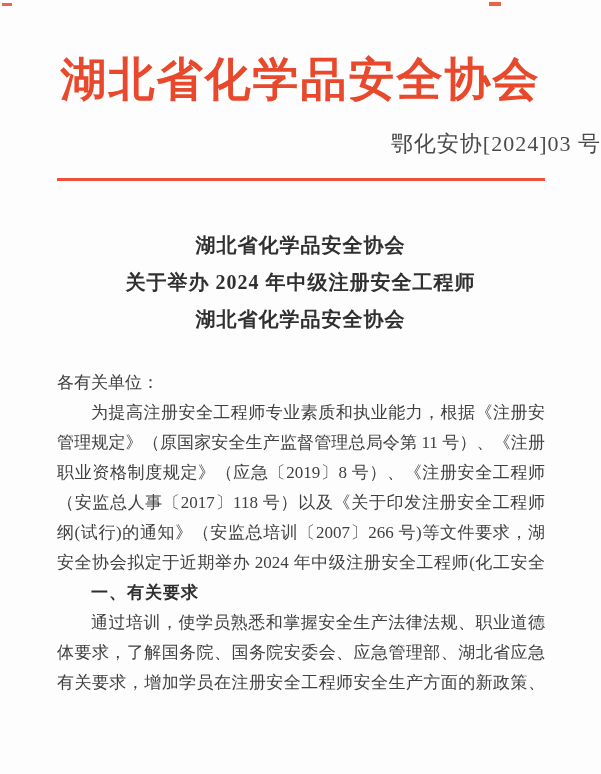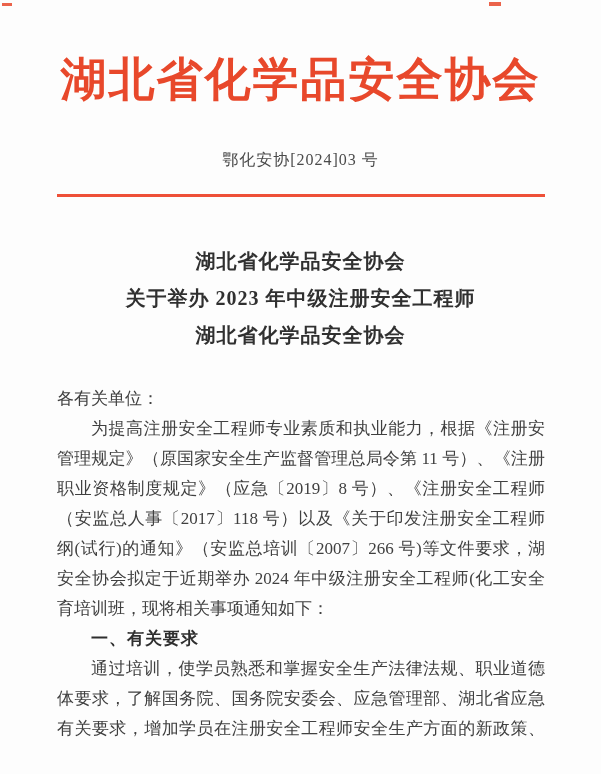--- a/index.html
+++ b/index.html
@@ -26,25 +26,25 @@
     height: 60px;
     line-height: 60px;
     text-align: center;
     font-size: 46px;
     font-weight: bold;
     letter-spacing: 2px;
     color: #e8482b;
     white-space: nowrap;
   }
   .doc-number {
-    margin-top: 37px;
+    margin-top: 21px;
     height: 26px;
     line-height: 26px;
-    text-align: center;
-    font-size: 16px;
+    text-align: right;
+    font-size: 22px;
     letter-spacing: 1px;
     color: #4a4a4a;
   }
   .red-rule {
     width: 488px;
     height: 3px;
     margin: 21px auto 0 auto;
     background: #ee5038;
   }
   .doc-title {
@@ -93,34 +93,33 @@
   <div class="corner-mark right"></div>
 
   <div class="org-header">湖北省化学品安全协会</div>
 
   <div class="doc-number">鄂化安协[2024]03 号</div>
 
   <div class="red-rule"></div>
 
   <div class="doc-title">
     <div class="t-line">湖北省化学品安全协会</div>
-    <div class="t-line">关于举办 2023 年中级注册安全工程师</div>
+    <div class="t-line">关于举办 2024 年中级注册安全工程师</div>
     <div class="t-line">湖北省化学品安全协会</div>
   </div>
 
   <div class="content">
     <div class="line">各有关单位：</div>
 
     <div class="line j ind">为提高注册安全工程师专业素质和执业能力，根据《注册安全工程师</div>
     <div class="line j">管理规定》（原国家安全生产监督管理总局令第 11 号）、《注册安全工程师</div>
     <div class="line j">职业资格制度规定》（应急〔2019〕8 号）、《注册安全工程师分类管理办法》</div>
     <div class="line j">（安监总人事〔2017〕118 号）以及《关于印发注册安全工程师继续教育大</div>
     <div class="line j">纲(试行)的通知》（安监总培训〔2007〕266 号)等文件要求，湖北省化学品</div>
     <div class="line j">安全协会拟定于近期举办 2024 年中级注册安全工程师(化工安全类)继续教</div>
-    <div class="line">育培训班，现将相关事项通知如下：</div>
 
     <div class="line heading ind">一、有关要求</div>
 
     <div class="line j ind">通过培训，使学员熟悉和掌握安全生产法律法规、职业道德规范的具</div>
     <div class="line j">体要求，了解国务院、国务院安委会、应急管理部、湖北省应急管理厅的</div>
     <div class="line j">有关要求，增加学员在注册安全工程师安全生产方面的新政策、新标准、</div>
   </div>
 
 </div>
 

